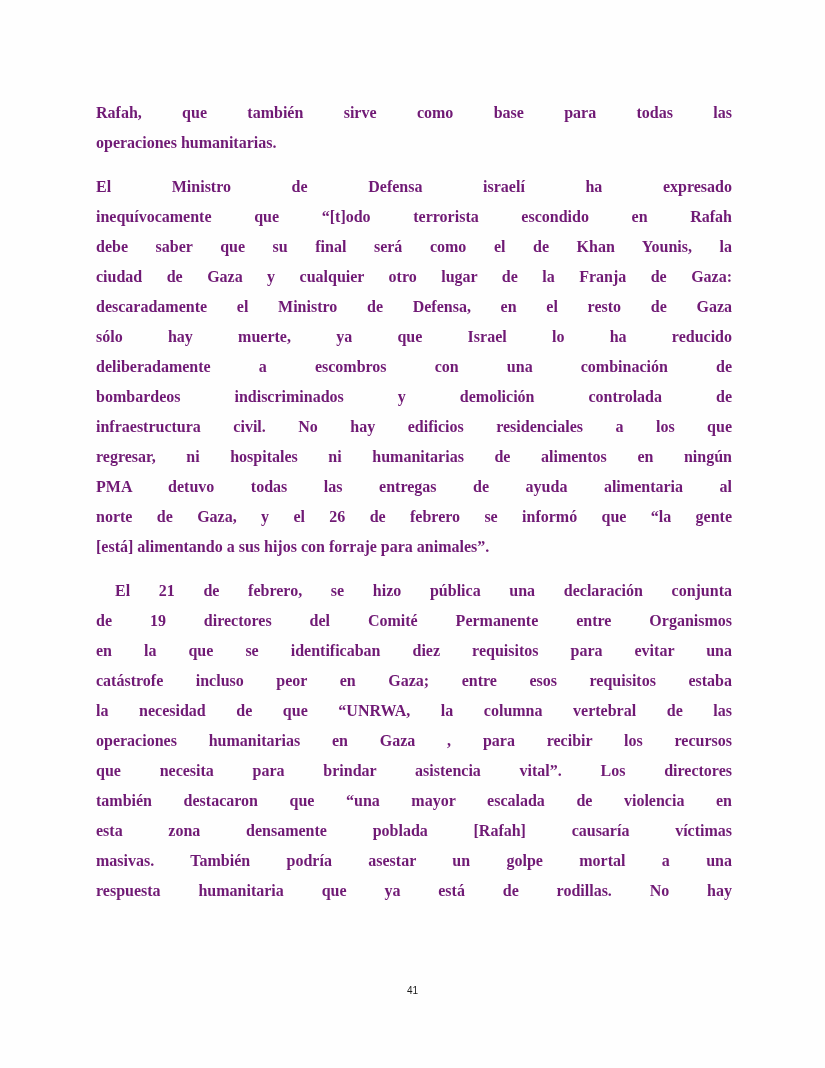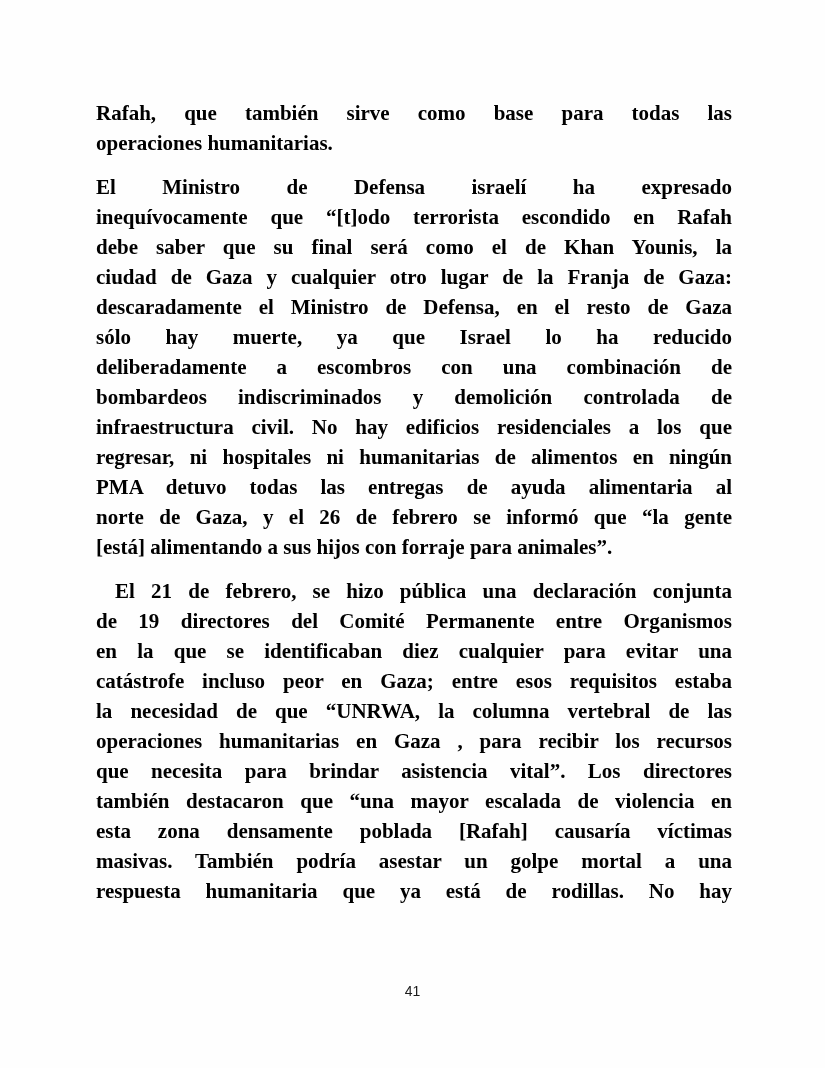--- a/index.html
+++ b/index.html
@@ -28,41 +28,41 @@
     top: 98px;
     width: 636px;
   }
   .paragraph {
     margin: 0 0 14px 0;
     padding: 0;
   }
   .line {
     font-family: "Liberation Serif", "DejaVu Serif", serif;
     font-weight: 700;
-    font-size: 21px;
+    font-size: 16px;
     line-height: 30px;
-    color: #000000;
+    color: #701a75;
     text-align: left;
   }
   .line.justify {
     text-align: justify;
     text-align-last: justify;
   }
   .line.indent {
     text-indent: 19px;
   }
   .page-number {
     position: absolute;
     left: 0;
     top: 982px;
     width: 825px;
     text-align: center;
     font-family: "Liberation Sans", "DejaVu Sans", sans-serif;
     font-weight: 400;
-    font-size: 14px;
+    font-size: 10px;
     line-height: 18px;
     color: #1a1a1a;
   }
 </style>
 </head>
 <body>
 
 <div class="document-page">
   <div class="page-body">
       <div class="paragraph">
@@ -80,21 +80,21 @@
         <div class="line justify">bombardeos indiscriminados y demolición controlada de</div>
         <div class="line justify">infraestructura civil. No hay edificios residenciales a los que</div>
         <div class="line justify">regresar, ni hospitales ni humanitarias de alimentos en ningún</div>
         <div class="line justify">PMA detuvo todas las entregas de ayuda alimentaria al</div>
         <div class="line justify">norte de Gaza, y el 26 de febrero se informó que “la gente</div>
         <div class="line">[está] alimentando a sus hijos con forraje para animales”.</div>
       </div>
       <div class="paragraph">
         <div class="line justify indent">El 21 de febrero, se hizo pública una declaración conjunta</div>
         <div class="line justify">de 19 directores del Comité Permanente entre Organismos</div>
-        <div class="line justify">en la que se identificaban diez cualquier para evitar una</div>
+        <div class="line justify">en la que se identificaban diez requisitos para evitar una</div>
         <div class="line justify">catástrofe incluso peor en Gaza; entre esos requisitos estaba</div>
         <div class="line justify">la necesidad de que “UNRWA, la columna vertebral de las</div>
         <div class="line justify">operaciones humanitarias en Gaza , para recibir los recursos</div>
         <div class="line justify">que necesita para brindar asistencia vital”. Los directores</div>
         <div class="line justify">también destacaron que “una mayor escalada de violencia en</div>
         <div class="line justify">esta zona densamente poblada [Rafah] causaría víctimas</div>
         <div class="line justify">masivas. También podría asestar un golpe mortal a una</div>
         <div class="line justify">respuesta humanitaria que ya está de rodillas. No hay</div>
       </div>
     </div>

